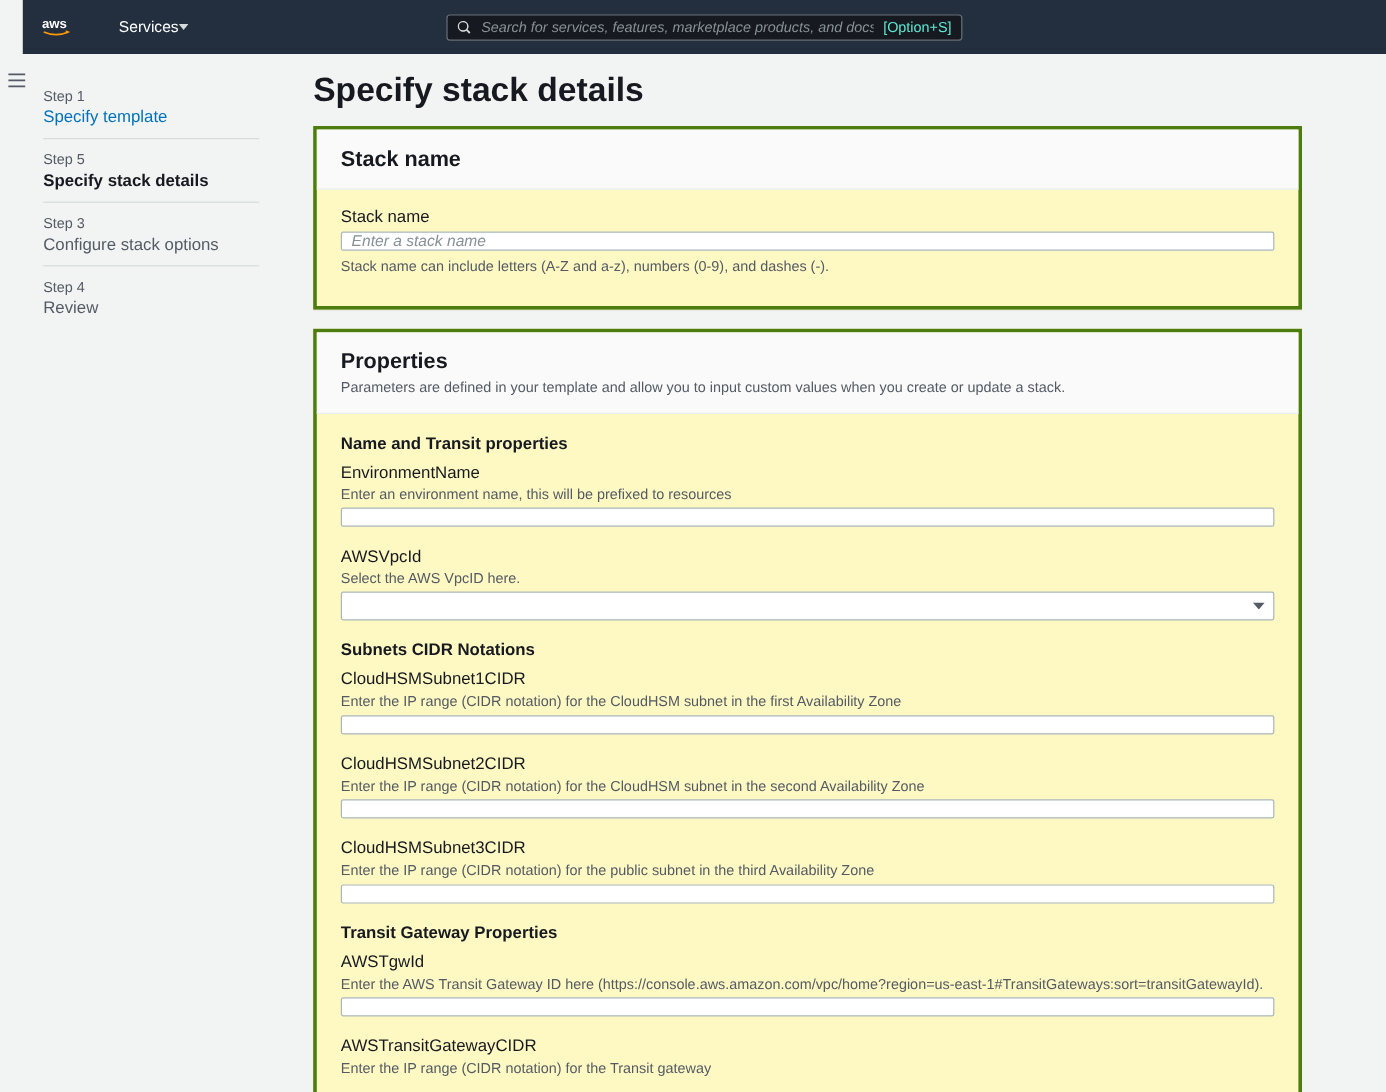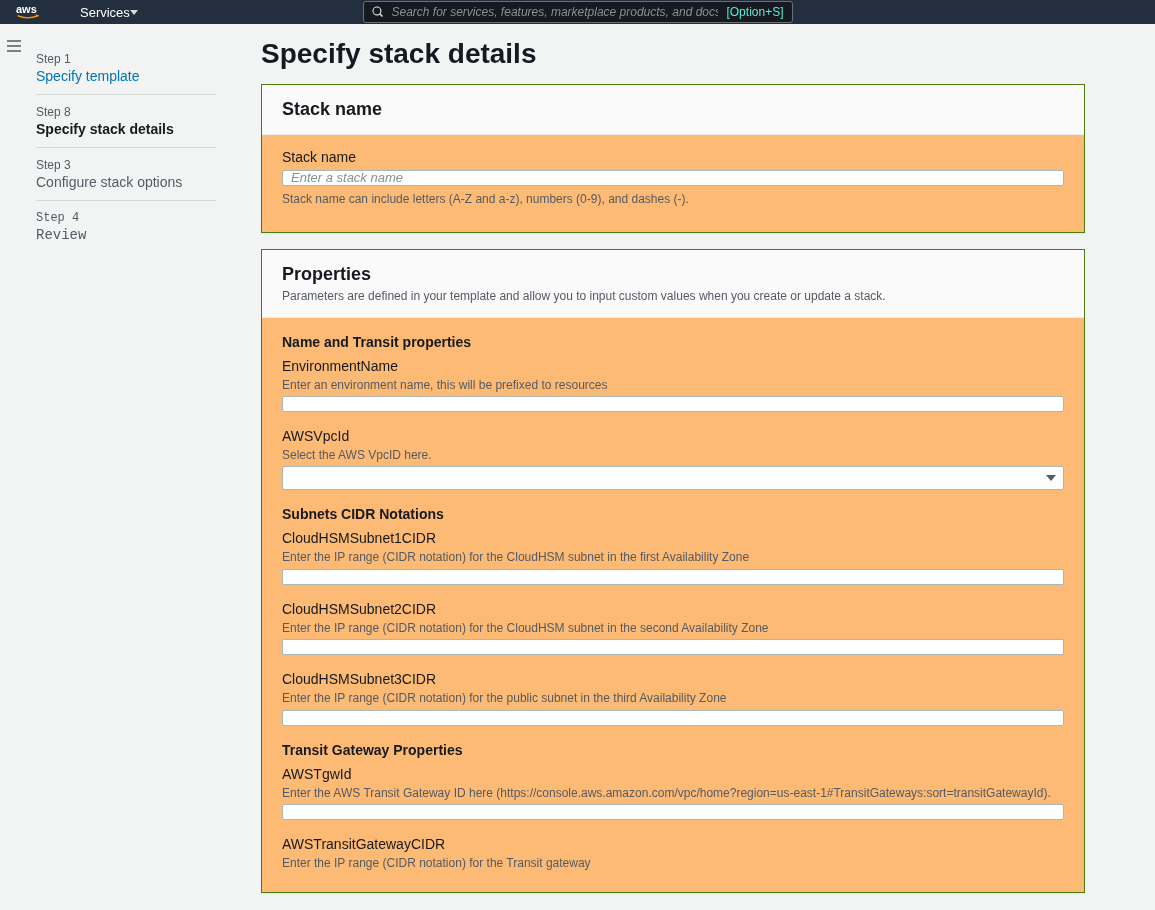--- a/index.html
+++ b/index.html
@@ -1,50 +1,50 @@
 <!DOCTYPE html>
 <html><head>
 <meta charset="utf-8">
 <style>
   * { box-sizing: border-box; margin: 0; padding: 0; }
   body { font-family: "Amazon Ember", "Helvetica Neue", Arial, sans-serif; font-size: 14px; color: #16191f; background: #f2f3f3; }
   
   
-  .topnav { background: #232f3e; height: 24px; display: flex; align-items: center; padding: 0 16px; position: relative; }
+  .topnav { background: #232f3e; height: 45px; display: flex; align-items: center; padding: 0 16px; position: relative; margin-left: 19px; }
   .logo { display: flex; align-items: center; margin-right: 20px; }
   .logo svg { height: 18px; }
   .services-menu { color: #fff; font-size: 13px; cursor: pointer; display: flex; align-items: center; gap: 0; }
   .search-wrap { position: absolute; left: 50%; transform: translateX(-50%); display: flex; align-items: center; background: #16191f; border: 1px solid #687078; border-radius: 3px; width: 430px; height: 22px; padding: 0 8px; }
   .search-wrap svg { width: 12px; height: 12px; fill: #d5dbdb; flex-shrink: 0; }
   .search-input { flex: 1; background: transparent; border: none; outline: none; color: #d5dbdb; font-size: 12px; font-style: italic; padding: 0 8px; }
   .search-input::placeholder { color: #879196; }
   .search-hint { color: #5eead4; font-size: 12px; }
 
   
   .body-wrap { display: flex; }
   
   .side-toggle { width: 28px; padding-top: 14px; text-align: center; cursor: pointer; }
   .side-toggle svg { width: 16px; height: 16px; }
   
   .content-wrap { flex: 1; display: flex; padding: 14px 70px 20px 8px; gap: 45px; }
   
   
   .wizard-steps { width: 180px; flex-shrink: 0; padding-top: 4px; }
   .step-item { padding: 10px 0; border-bottom: 1px solid #d5dbdb; }
-  .step-item:last-child { border-bottom: none; font-family: Liberation Mono, monospace; }
+  .step-item:last-child { border-bottom: none; }
   .step-label { font-size: 12px; color: #545b64; margin-bottom: 2px; }
   .step-title { font-size: 14px; color: #545b64; }
   .step-title.link { color: #0073bb; cursor: pointer; }
   .step-title.active { color: #16191f; font-weight: bold; }
   
   
   .main { flex: 1; min-width: 0; }
   .page-title { font-size: 28px; font-weight: 700; color: #16191f; margin-bottom: 14px; }
   
-  .panel { background: #fdba74; border: 1px solid #4d7c0f; box-shadow: 0 1px 1px rgba(0,0,0,0.05); margin-bottom: 16px; }
+  .panel { background: #fef9c3; border: 3px solid #4d7c0f; box-shadow: 0 1px 1px rgba(0,0,0,0.05); margin-bottom: 16px; }
   .panel-header { padding: 14px 20px; border-bottom: 1px solid #eaeded; background: #fafafa; }
   .panel-title { font-size: 18px; font-weight: 700; }
   .panel-desc { font-size: 12px; color: #545b64; margin-top: 4px; }
   .panel-body { padding: 14px 20px 18px 20px; }
   
   .field { margin-bottom: 8px; }
   .field-label { font-size: 14px; color: #16191f; margin-bottom: 4px; display: block; }
   .field-desc { font-size: 12px; color: #545b64; margin-bottom: 4px; display: block; }
   .field-help { font-size: 12px; color: #545b64; margin-top: 6px; display: block; }
   .input { width: 100%; height: 16px; border: 1px solid #aab7b8; border-radius: 2px; padding: 4px 8px; font-size: 13px; }
@@ -91,21 +91,21 @@
   </div>
 
   <div class="content-wrap">
 
     <div class="wizard-steps">
       <div class="step-item">
         <div class="step-label">Step 1</div>
         <div class="step-title link">Specify template</div>
       </div>
       <div class="step-item">
-        <div class="step-label">Step 8</div>
+        <div class="step-label">Step 5</div>
         <div class="step-title active">Specify stack details</div>
       </div>
       <div class="step-item">
         <div class="step-label">Step 3</div>
         <div class="step-title">Configure stack options</div>
       </div>
       <div class="step-item">
         <div class="step-label">Step 4</div>
         <div class="step-title">Review</div>
       </div>

